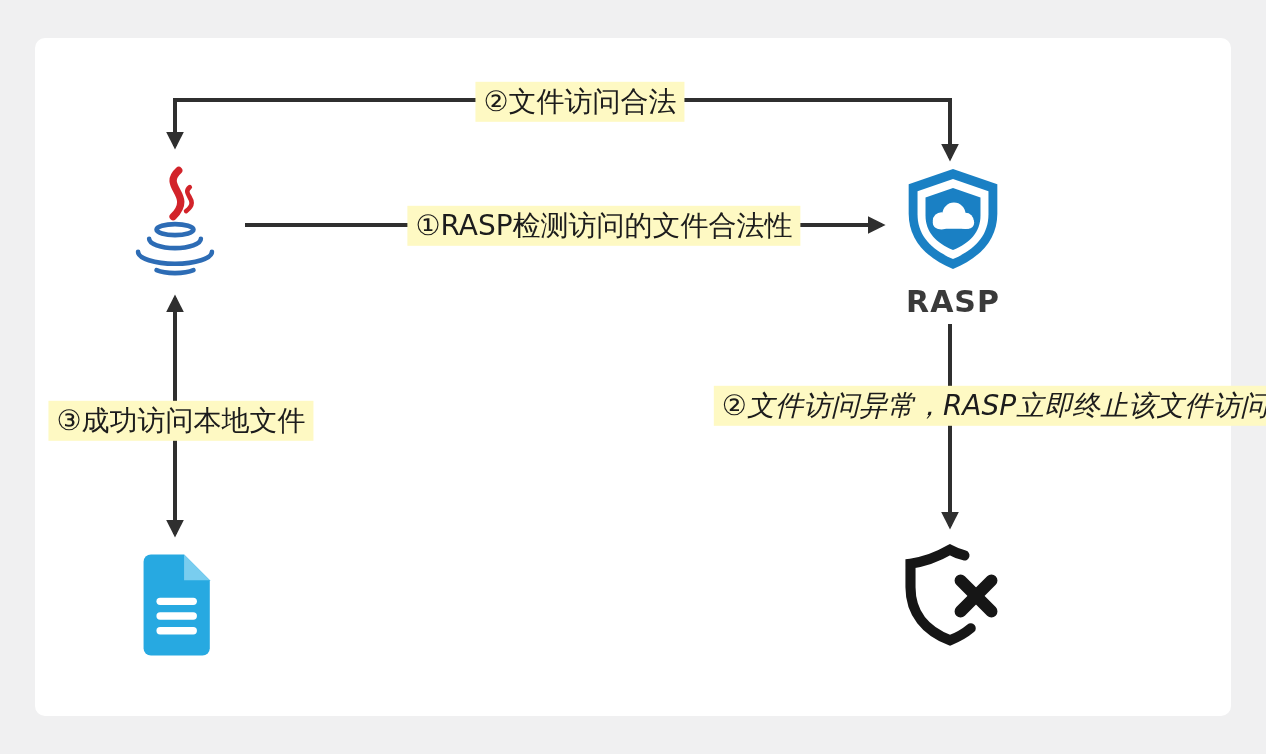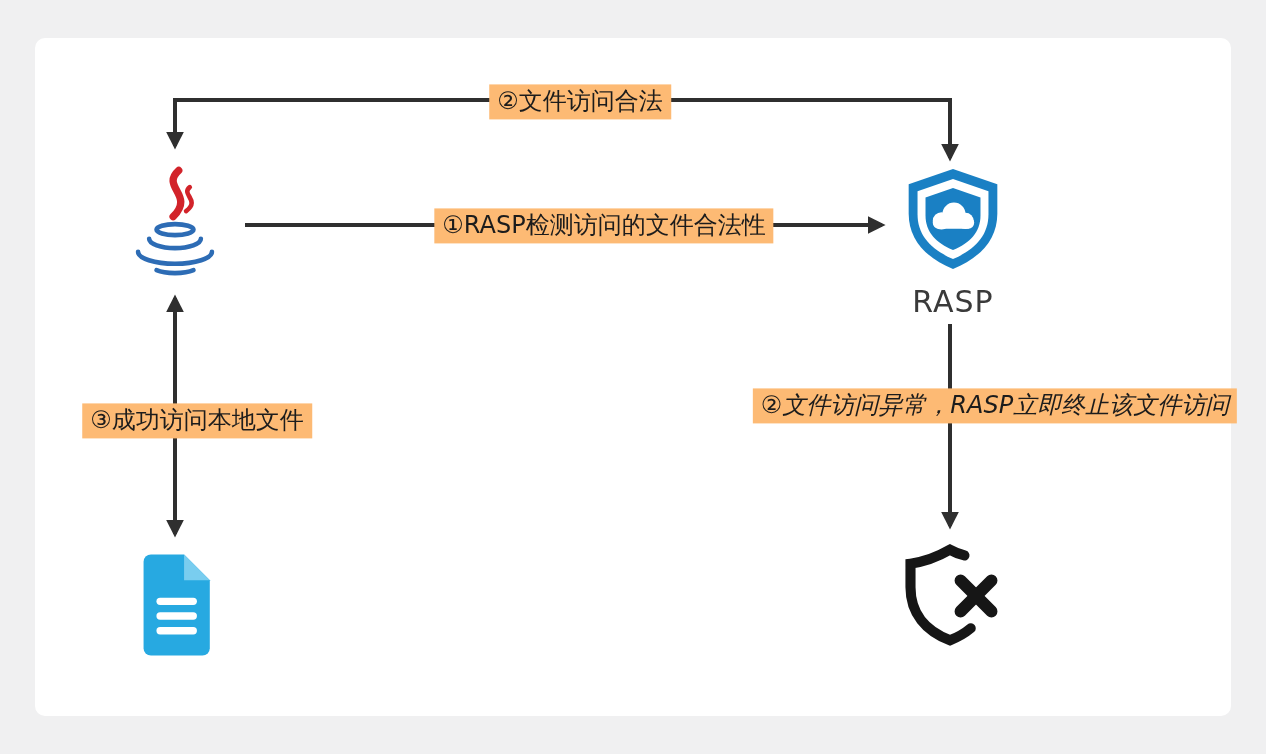--- a/index.html
+++ b/index.html
@@ -17,27 +17,27 @@
   }
   .layer {
     position:absolute; left:0; top:0;
     width:1266px; height:754px;
   }
   svg.edges { z-index:1; pointer-events:none; }
   .edge { stroke:#2f2f2f; stroke-width:4; fill:none; }
   .icon { position:absolute; z-index:2; }
   .edge-label {
     position:absolute; transform:translate(-50%,-50%);
-    background:#fdba74; padding:2px 8px;
-    font-size:24px; line-height:1.3; color:#1c1c1c;
+    background:#fef9c3; padding:2px 8px;
+    font-size:28px; line-height:1.3; color:#1c1c1c;
     white-space:nowrap; z-index:3;
   }
   .rasp-label {
     position:absolute; transform:translate(-50%,-50%);
-    font-size:30px; font-weight:400; letter-spacing:1px;
+    font-size:30px; font-weight:700; letter-spacing:1px;
     color:#3a3a3a; z-index:3;
   }
 </style>
 </head>
 <body>
 
 <div class="panel"></div>
 
 <svg class="layer edges" viewBox="0 0 1266 754" xmlns="http://www.w3.org/2000/svg">
   <defs>
@@ -91,14 +91,14 @@
 <svg class="icon" style="left:897px; top:541px;" width="106" height="108" viewBox="0 0 110 112" xmlns="http://www.w3.org/2000/svg">
   <path d="M70 15 C64.5 13.5 59.5 11.5 55 9 C43 16 29 21.5 14 23.5 L14 48 C14 75 30 93.5 55 103 C62.5 100 70 96 76.5 90.5" fill="none" stroke="#161616" stroke-width="10.5" stroke-linecap="round"></path>
   <g stroke="#161616" stroke-width="12.5" stroke-linecap="round">
     <path d="M66 41 L98 73"></path>
     <path d="M98 41 L66 73"></path>
   </g>
 </svg>
 
 <div class="edge-label" style="left:580px; top:102px;">②文件访问合法</div>
 <div class="edge-label" style="left:604px; top:226px;">①RASP检测访问的文件合法性</div>
-<div class="edge-label" style="left:197px; top:421px;">③成功访问本地文件</div>
+<div class="edge-label" style="left:181px; top:421px;">③成功访问本地文件</div>
 <div class="edge-label" style="left:995px; top:406px;font-style:italic;">②文件访问异常，RASP立即终止该文件访问</div>
 
 </body></html>

